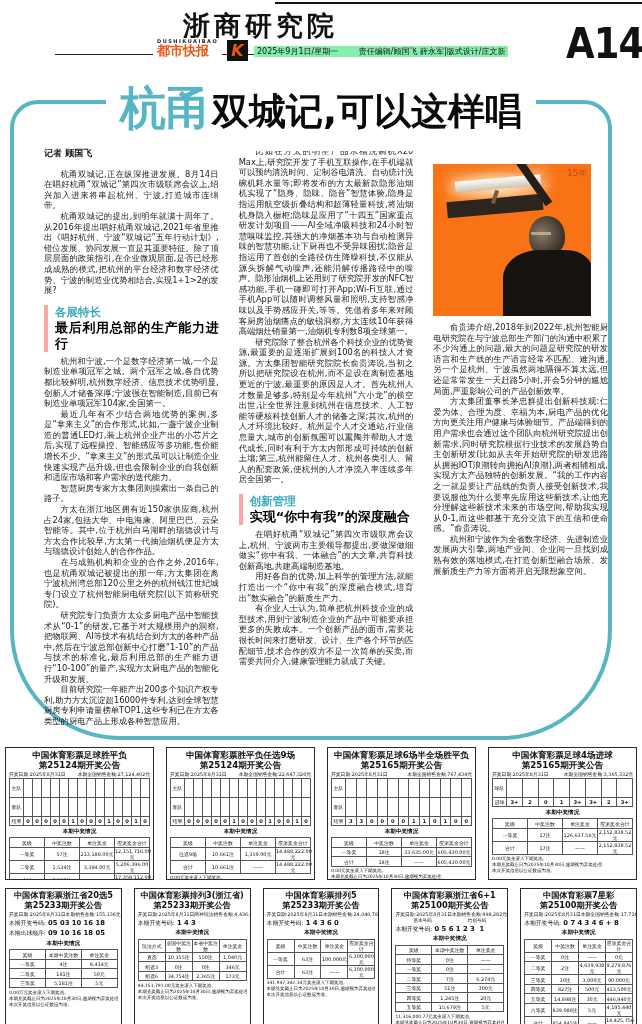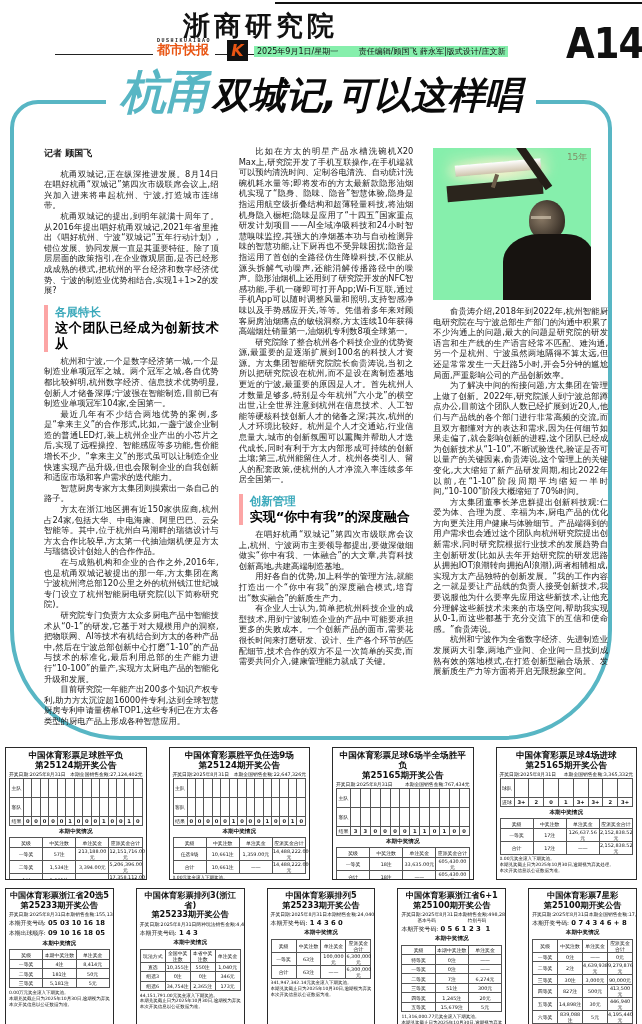--- a/index.html
+++ b/index.html
@@ -3,60 +3,60 @@
 <meta charset="utf-8">
 <style>
   html,body{margin:0;padding:0;}
   body{width:642px;height:1024px;position:relative;background:#fff;color:#111;
        font-family:"DejaVu Sans",sans-serif;overflow:hidden;}
   
   .topline{position:absolute;top:2px;left:275px;width:367px;height:2px;background:#111;}
   .masthead-title{position:absolute;top:8px;left:183px;width:280px;font-size:27px;font-weight:bold;
        letter-spacing:4px;font-family:"DejaVu Serif",serif;}
   .mast-rule{position:absolute;top:54px;left:55px;width:405px;height:1px;background:#222;}
-  .brandblock{position:absolute;top:38px;left:153px;background:#fff;padding:0 4px;font-family:Liberation Mono, monospace;}
+  .brandblock{position:absolute;top:38px;left:153px;background:#fff;padding:0 4px;}
   .brand-latin{font-size:5px;letter-spacing:1.5px;color:#222;font-weight:bold;}
   .brand-cn{font-size:13px;font-weight:bold;color:#e95513;line-height:1;}
   .klogo{position:absolute;top:40px;left:227px;width:21px;height:21px;background:#111;color:#e95513;
        font-weight:bold;font-size:16px;text-align:center;line-height:21px;font-style:italic;}
   .dateline{position:absolute;top:46px;left:254px;font-size:8px;color:#111;background:#86efac;padding:0 3px;white-space:nowrap;}
   .editors{margin-left:18px;}
   .pageno{position:absolute;top:22px;left:566px;font-size:37px;font-weight:900;letter-spacing:-1px;
        transform:scaleY(1.15);}
   
   .frame{position:absolute;left:10px;top:100px;width:594px;height:632px;border:4px solid #58b6c4;
        border-radius:28px 28px 110px 110px;}
   .headline{position:absolute;top:76px;left:0;width:642px;text-align:center;z-index:3;}
-  .headline .wrap{display:inline-block;background:#fff;padding:0 14px;line-height:32px;white-space:nowrap;font-style:italic;}
+  .headline .wrap{display:inline-block;background:#fff;padding:0 14px;line-height:64px;white-space:nowrap;}
   .hl-accent{font-size:46px;font-weight:900;color:#58b6c4;}
   .hl-rest{font-size:37px;font-weight:900;color:#0a0a0a;}
   
   .cols{position:absolute;left:44px;top:146px;width:564px;display:flex;gap:20px;z-index:2;}
   .col{width:180px;font-size:8.3px;line-height:10.6px;text-align:justify;color:#1a1a1a;}
   .col p{margin:0;text-indent:2em;}
   .byline{font-size:9px;margin:2px 0 10px;text-indent:0;font-weight:bold;}
   .sec{border-left:4px solid #fca5a5;padding-left:7px;margin:9px 0 4px;}
   .sec .kick{color:#3aa9bb;font-weight:bold;font-size:11.5px;line-height:15px;}
   .sec .st{font-weight:bold;font-size:13px;line-height:16px;color:#000;}
   
-  .photo{position:relative;width:158px;height:152px;background:#86efac;overflow:hidden;margin:2px 0 6px;}
+  .photo{position:relative;width:158px;height:152px;background:#f97316;overflow:hidden;margin:18px 0 6px;}
   .ph-glow{position:absolute;left:10px;top:6px;width:110px;height:34px;
        background:radial-gradient(ellipse at 50% 50%,rgba(255,244,214,.85),rgba(120,100,70,0) 70%);}
   .ph-lamp{position:absolute;left:22px;top:14px;width:86px;height:11px;background:linear-gradient(#fff,#cfc3ac);
        transform:rotate(-5deg);box-shadow:0 0 14px 6px rgba(255,240,200,.45);}
   .ph-hood{position:absolute;left:14px;top:34px;width:96px;height:16px;background:#2b251d;transform:rotate(-5deg);}
   .ph-head{position:absolute;left:96px;top:52px;width:36px;height:40px;border-radius:50% 50% 45% 45%;
        background:radial-gradient(circle at 35% 45%,#8a7a66,#3a3128 70%);}
   .ph-glasses{position:absolute;left:98px;top:68px;width:20px;height:3px;background:#cfc2ad;opacity:.7;}
   .ph-body{position:absolute;left:70px;top:86px;width:90px;height:70px;border-radius:40% 30% 0 0;background:#171310;}
   .ph-arm{position:absolute;left:58px;top:36px;width:58px;height:8px;background:#241e18;transform:rotate(55deg);transform-origin:right center;}
   .ph-finger{position:absolute;left:60px;top:26px;width:4px;height:14px;background:#6d5d4a;transform:rotate(18deg);}
   .ph-tag{position:absolute;right:4px;top:4px;color:#7a2a1e;font-size:9px;opacity:.5;}
   
-  .lotrow{position:absolute;display:flex;gap:22px;left:5px;width:632px;}
+  .lotrow{position:absolute;display:flex;gap:12px;left:5px;width:632px;}
   .row1{top:747px;height:133px;}
   .row2{top:888px;height:152px;}
   .lbox{flex:1;border:1.5px solid #2a2a2a;box-shadow:0 0 0 1px #fff inset;padding:2px 3px;overflow:hidden;background:#fff;}
   .lbox .t1{font-size:8.6px;font-weight:bold;text-align:center;line-height:1.18;}
   .row2 .t1{font-size:8.2px;}
   .lbox .info{display:flex;justify-content:space-between;font-size:4.8px;margin:1px 0;white-space:nowrap;}
   .lbox table{border-collapse:collapse;width:100%;table-layout:fixed;}
   .lbox td,.lbox th{border:0.5px solid #555;text-align:center;padding:0;font-weight:normal;}
   .mt td{font-size:5px;}
   .mt .lab{font-size:5px;width:13px;}
@@ -99,21 +99,21 @@
 <div class="cols">
 
   <div class="col">
     <div class="byline">记者 顾国飞</div>
     <div>
         <p>杭甬双城记,正在纵深推进发展。8月14日在唱好杭甬“双城记”第四次市级联席会议上,绍兴加入进来将串起杭州、宁波,打造城市连绵带。</p>
         <p>杭甬双城记的提出,到明年就满十周年了。从2016年提出唱好杭甬双城记,2021年省里推出《唱好杭州、宁波“双城记”五年行动计划》,错位发展、协同发展一直是其重要特征。除了顶层层面的政策指引,在企业微观层面,是否已经形成成熟的模式,把杭州的平台经济和数字经济优势、宁波的制造业优势相结合,实现1+1&gt;2的发展?</p>
       </div>
     <div class="sec">
       <div class="kick">各展特长</div>
-      <div class="st">这个团队已经成为创新技术从</div>
+      <div class="st">最后利用总部的生产能力进行</div>
     </div>
     <div>
         <p>杭州和宁波,一个是数字经济第一城,一个是制造业单项冠军之城。两个冠军之城,各自优势都比较鲜明,杭州数字经济、信息技术优势明显,创新人才储备深厚;宁波强在智能制造,目前已有制造业单项冠军104家,全国第一。</p>
         <p>最近几年有不少结合两地优势的案例,多是“拿来主义”的合作形式,比如,一盏宁波企业制造的普通LED灯,装上杭州企业产出的小芯片之后,实现了远程操控、智能感应等多功能,售价能增长不少。“拿来主义”的形式虽可以让制造企业快速实现产品升级,但也会限制企业的自我创新和适应市场和客户需求的迭代能力。</p>
         <p>智慧厨房专家方太集团则摸索出一条自己的路子。</p>
         <p>方太在浙江地区拥有近150家供应商,杭州占24家,包括大华、中电海康、阿里巴巴、云朵智能等。其中,位于杭州白马湖畔的瑞德设计与方太合作比较早,方太第一代抽油烟机便是方太与瑞德设计创始人的合作作品。</p>
         <p>在与成熟机构和企业的合作之外,2016年,也是杭甬双城记被提出的那一年,方太集团在离宁波杭州湾总部120公里之外的杭州钱江世纪城专门设立了杭州智能厨电研究院(以下简称研究院)。</p>
         <p>研究院专门负责方太众多厨电产品中智能技术从“0-1”的研发,它基于对大规模用户的洞察,把物联网、AI等技术有机结合到方太的各种产品中,然后在宁波总部创新中心打磨“1-10”的产品与技术的标准化,最后利用总部的生产能力进行“10-100”的量产,实现方太厨电产品的智能化升级和发展。</p>
         <p>目前研究院一年能产出200多个知识产权专利,助力方太沉淀超16000件专利,达到全球智慧厨房专利申请量榜单TOP1,这些专利已在方太各类型的厨电产品上形成各种智慧应用。</p>
       </div>
@@ -142,21 +142,20 @@
       <div class="ph-hood"></div>
       <div class="ph-arm"></div>
       <div class="ph-finger"></div>
       <div class="ph-head"></div>
       <div class="ph-glasses"></div>
       <div class="ph-body"></div>
       <div class="ph-tag">15年</div>
     </div>
     <div>
         <p>俞贵涛介绍,2018年到2022年,杭州智能厨电研究院在与宁波总部生产部门的沟通中积累了不少沟通上的问题,最大的问题是研究院的研发语言和生产线的生产语言经常不匹配、难沟通,另一个是杭州、宁波虽然两地隔得不算太远,但还是常常发生一天赶路5小时,开会5分钟的尴尬局面,严重影响公司的产品创新效率。</p>
-        <p>为了解决中间的衔接问题,方太集团在管理上做了创新。2022年,研究院派人到宁波总部蹲点办公,目前这个团队人数已经扩展到近20人,他们与产品线的各个部门进行非常高频的交流,而且双方都懂对方的表达和需求,因为任何细节如果走偏了,就会影响创新的进程,这个团队已经成为创新技术从“1-10”,不断试验迭代,验证是否可以量产的关键因素,俞贵涛说,这个管理上的关键变化,大大缩短了新产品研发周期,相比2022年以前,在“1-10”阶段周期平均缩短一半时间,“10-100”阶段大概缩短了70%时间。</p>
         <p>方太集团董事长茅忠群提出创新科技观:仁爱为体、合理为度、幸福为本,厨电产品的优化方向更关注用户健康与体验细节。产品端得到的用户需求也会通过这个团队向杭州研究院提出创新需求,同时研究院根据行业技术的发展趋势自主创新研发(比如从去年开始研究院的研发思路从拥抱IOT浪潮转向拥抱AI浪潮),两者相辅相成,实现方太产品独特的创新发展。“我的工作内容之一就是要让产品线的负责人接受创新技术,我要说服他为什么要率先应用这些新技术,让他充分理解这些新技术未来的市场空间,帮助我实现从0-1,而这些都基于充分交流下的互信和使命感。”俞贵涛说。</p>
         <p>杭州和宁波作为全省数字经济、先进制造业发展两大引擎,两地产业间、企业间一旦找到成熟有效的落地模式,在打造创新型融合场景、发展新质生产力等方面将开启无限想象空间。</p>
       </div>
   </div>
 </div>
 
 <div class="lotrow row1">
 
   <div class="lbox">
     <div class="t1">中国体育彩票足球胜平负</div>

